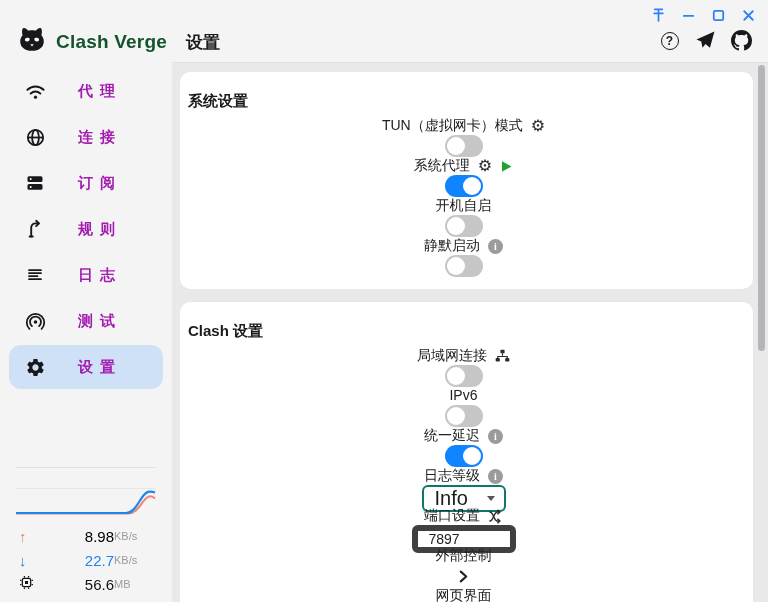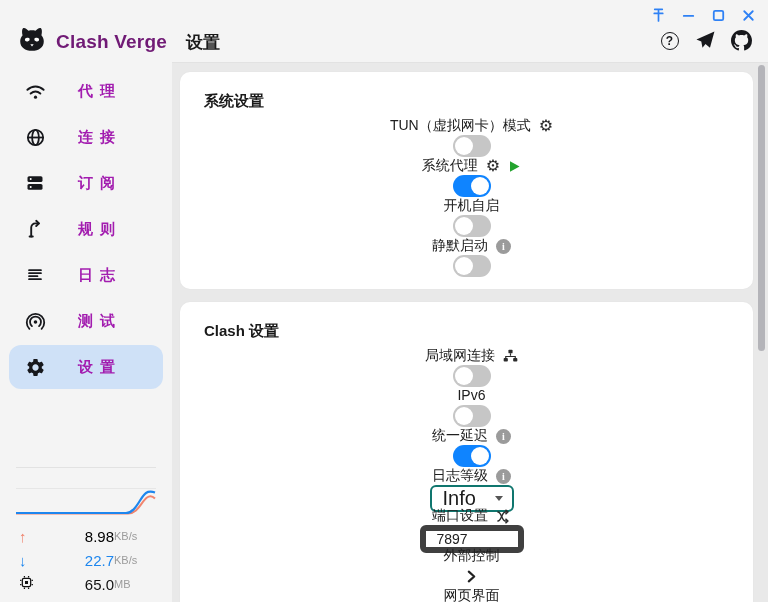--- a/index.html
+++ b/index.html
@@ -3,21 +3,21 @@
 <meta charset="utf-8">
 <style>
   * { margin:0; padding:0; box-sizing:border-box; }
   html,body { width:768px; height:602px; overflow:hidden; }
   .app { position:relative; width:768px; height:602px; background:#f4f4f4;
          font-family:"Liberation Sans","DejaVu Sans",sans-serif; color:#1a1a1a; }
 
   
   .sidebar { position:absolute; left:0; top:0; width:172px; height:602px; background:#f4f4f4; z-index:2; }
   .brand { display:flex; align-items:center; gap:9px; padding:26px 0 0 17px; }
-  .brand-name { font-size:19px; font-weight:800; letter-spacing:.2px; color:#701a75; }
+  .brand-name { font-size:19px; font-weight:800; letter-spacing:.2px; color:#14532d; }
   .nav { margin-top:12px; }
   .nav-item { display:flex; align-items:center; height:44px; margin:2px 9px; padding-left:15px;
               border-radius:12px; cursor:pointer; }
   .nav-item .nav-ico { width:22px; height:22px; display:flex; align-items:center; justify-content:center; }
   .nav-item .nav-label { margin-left:32px; font-size:15px; font-weight:700; letter-spacing:7px; color:#a21caf; }
   .nav-item.selected { background:#cfe1f7; }
 
   .side-bottom { position:absolute; left:0; right:0; bottom:6px; }
   .side-divider { height:1px; background:#e2e2e2; margin:0 16px 20px 16px; }
   .graph-wrap { margin:0 16px 4px 16px; border-top:1px solid #e6e6e6; }
@@ -37,21 +37,21 @@
   .help-circle { width:18px; height:18px; border:1.7px solid #17181c; border-radius:50%;
                  display:flex; align-items:center; justify-content:center;
                  font-size:12px; font-weight:700; color:#17181c; }
   .win-controls { position:absolute; top:3px; right:5px; display:flex; }
   .wc { width:30px; height:24px; display:flex; align-items:center; justify-content:center; cursor:pointer; }
 
   .scroll-thumb { position:absolute; right:3px; top:65px; width:7px; height:286px;
                   background:#b4b4b9; border-radius:4px; }
 
   .card { position:relative; margin-left:8px; width:573px; background:#fff; border-radius:10px;
-          padding:14px 14px 12px 24px; box-shadow:0 0 2px rgba(0,0,0,.04); }
+          padding:14px 14px 12px 8px; box-shadow:0 0 2px rgba(0,0,0,.04); }
   .card-1 { margin-top:9px; }
   .card-2 { margin-top:13px; height:330px; }
   .card-title { font-size:15px; font-weight:700; margin:6px 0 6px 0; }
   .row { display:flex; align-items:center; justify-content:space-between; height:40px;flex-direction:column; }
   .row-left { display:flex; align-items:center; gap:8px; }
   .row-label { font-size:14px; color:#202020; }
   .mini-ico { display:flex; align-items:center; justify-content:center; cursor:pointer; }
   .gear-sm { font-size:16px; color:#2b2b2b; line-height:1; }
   .info-dot { width:15px; height:15px; border-radius:50%; background:#9b9b9b; color:#fff;
               font-size:10px; font-weight:700; display:flex; align-items:center; justify-content:center;
@@ -179,21 +179,21 @@
         <span class="s-unit">KB/s</span>
       </div>
       <div class="stat mem">
         <span class="s-ico">
           <svg width="15" height="15" viewBox="0 0 18 18" fill="none" stroke="#111" stroke-width="1.5">
             <rect x="4" y="4" width="10" height="10" rx="2"></rect>
             <rect x="7.2" y="7.2" width="3.6" height="3.6" fill="#111" stroke="none"></rect>
             <path d="M6.5 1.3v1.6 M11.5 1.3v1.6 M6.5 15.1v1.6 M11.5 15.1v1.6 M1.3 6.5h1.6 M1.3 11.5h1.6 M15.1 6.5h1.6 M15.1 11.5h1.6"></path>
           </svg>
         </span>
-        <span class="s-val">65.0</span>
+        <span class="s-val">56.6</span>
         <span class="s-unit">MB</span>
       </div>
     </div>
   </div>
 
   <div class="main">
     <div class="content-bg"></div>
     <div class="main-header-line"></div>
 
     <div class="win-controls">

